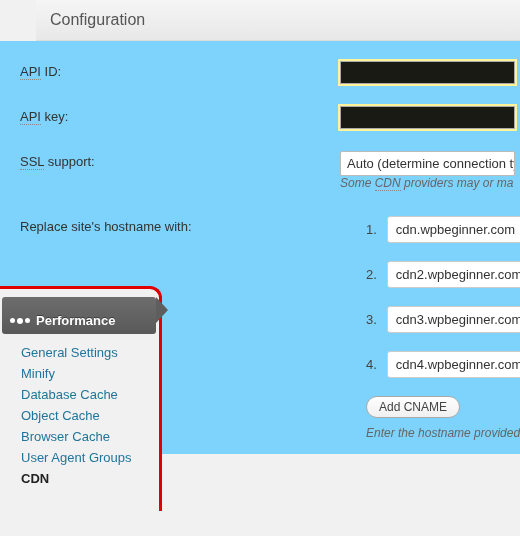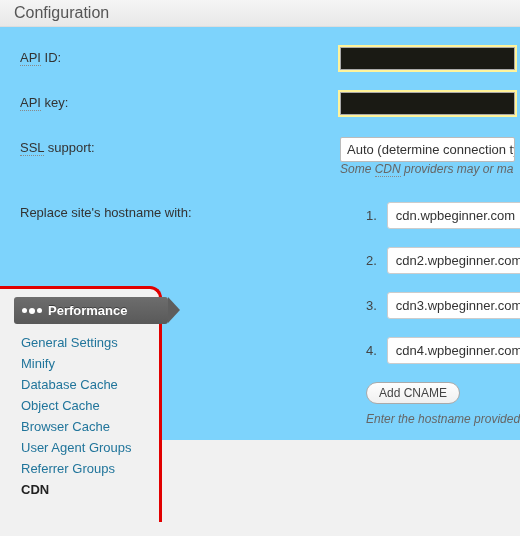--- a/index.html
+++ b/index.html
@@ -9,24 +9,25 @@
     color: #333;
     background: #f1f1f1;
     width: 520px;
     height: 536px;
     overflow: hidden;
     position: relative;
   }
   .config-header {
     background: linear-gradient(to bottom, #f5f5f5, #e8e8e8);
     border-bottom: 1px solid #ddd;
-    padding: 4px 14px;
+    padding: 11px 14px;
     font-size: 16px;
     color: #555;
     font-weight: normal;
+    margin-left: 36px;
   }
   .config-body {
     padding: 20px 14px 14px 20px;
     background: #7dd3fc;
   }
   .field-row {
     display: flex;
     align-items: flex-start;
     margin-bottom: 22px;
   }
@@ -115,24 +116,24 @@
     border-bottom: none;
     border-top-right-radius: 12px;
     padding: 8px 4px 20px 0;
     background: #f1f1f1;
   }
   .sidebar-header {
     background: linear-gradient(to bottom, #6d6d6d, #595959);
     color: #fff;
     font-size: 13px;
     font-weight: bold;
-    padding: 6px 10px 6px 8px;
+    padding: 16px 10px 6px 8px;
     border-radius: 3px;
     width:154px;
-    margin-left: 14px;
+    margin-left: 2px;
     position: relative;
     display: flex;
     align-items: center;
     gap: 6px;
     text-shadow: 0 -1px 0 rgba(0,0,0,0.4);
   }
   .sidebar-header::after {
     content: "";
     position: absolute;
     right: -12px;
@@ -240,16 +241,15 @@
       </span>
     <span>Performance</span>
   </div>
   <div class="sidebar-items">
     <a>General Settings</a>
     <a>Minify</a>
     <a>Database Cache</a>
     <a>Object Cache</a>
     <a>Browser Cache</a>
     <a>User Agent Groups</a>
-    <a>Referrer Groups</a>
     <a class="active">CDN</a>
   </div>
 </div>
 
 </body></html>

